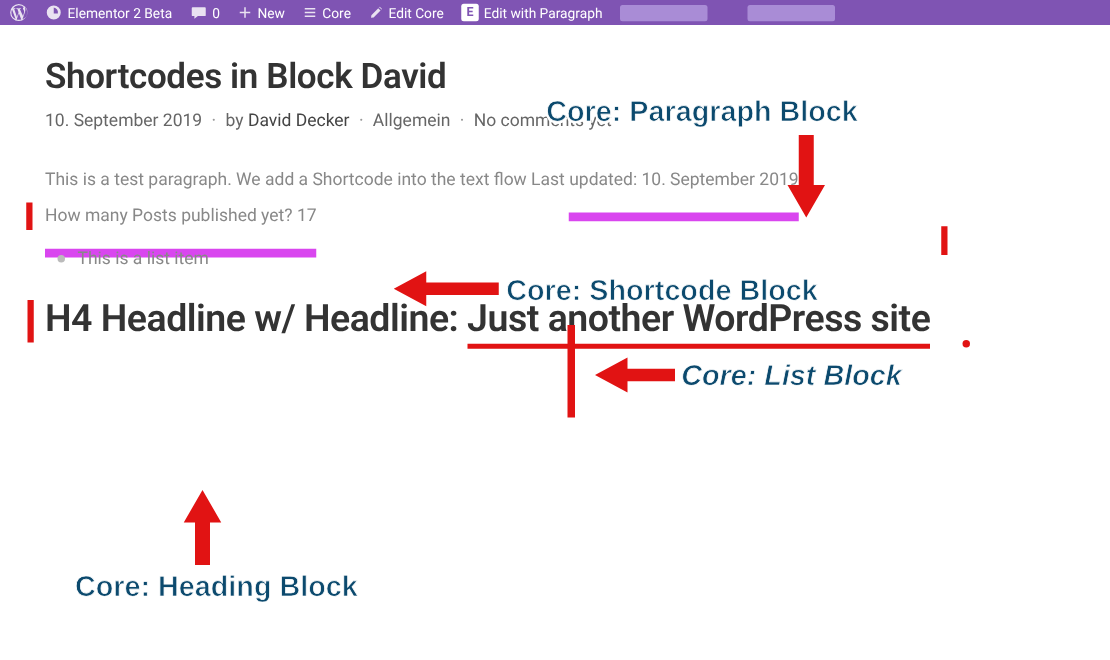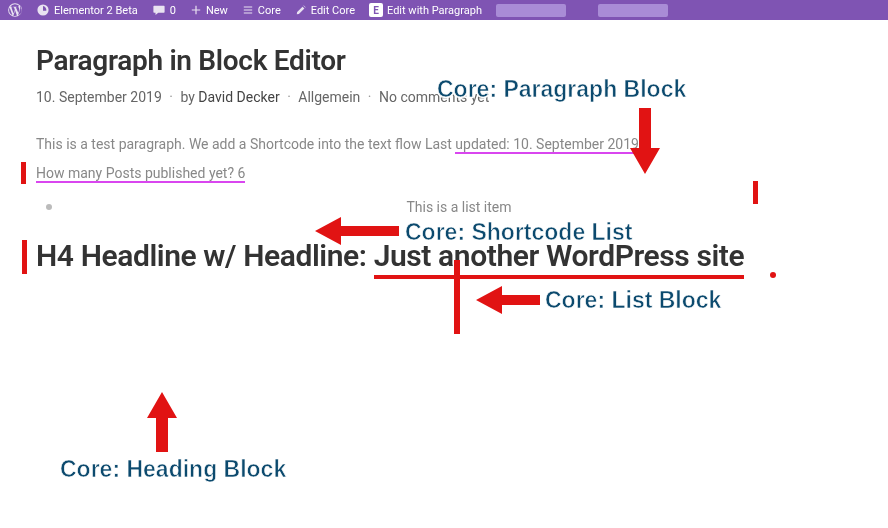--- a/index.html
+++ b/index.html
@@ -63,36 +63,35 @@
   }
   .meta .author { color: #444; }
   .meta .sep { color: #999; padding: 0 4px; }
 
   .para {
     font-size: 14px;
     color: #888;
     margin-bottom: 10px;
     line-height: 1.6;
   }
-  .red-ul     { border-bottom: 2px solid #d946ef; padding-bottom: 0; }
+  .red-ul     { border-bottom: 7px solid #d946ef; padding-bottom: 18px; }
   .red-ul-thk { border-bottom: 4px solid #e11313; padding-bottom: 2px; }
 
   .red-tick {
     position: absolute;
     width: 5px;
     background: #e11313;
   }
   .shortcode-line { position: relative; margin-bottom: 14px; font-size: 14px; color: #888; }
   .shortcode-line .red-tick { top: -3px; height: 22px; left: -15px; }
 
   ul.list {
     list-style: none;
     padding-left: 26px;
     margin-bottom: 18px;
-    text-align: center;
   }
   ul.list li {
     font-size: 14px;
     color: #888;
     line-height: 1.75;
     position: relative;
   }
   ul.list li::before {
     content: "";
     width: 6px; height: 6px;
@@ -122,21 +121,21 @@
     font-size: 23px;
     -webkit-text-stroke: 0.6px #fff;
     text-shadow:
       -1px -1px 0 #fff, 1px -1px 0 #fff,
       -1px  1px 0 #fff, 1px  1px 0 #fff;
     font-family: "Arial Black", Arial, sans-serif;
     white-space: nowrap;
   }
   .ann.a1 { left: 437px; top: 76px; }
   .ann.a2 { left: 405px; top: 219px; }
-  .ann.a3 { left: 545px; top: 287px; }
+  .ann.a3 { left: 545px; top: 287px; font-style: italic; }
   .ann.a4 { left: 60px; top: 456px; text-decoration: underline; }
 
   
   .arrow { position: absolute; }
   .arrow svg { display: block; overflow: visible; }
   .arrow path, .arrow polygon { fill: #e11313; }
   .arrow.ar1 { left: 630px; top: 108px; } 
   .arrow.ar2 { left: 315px; top: 217px; } 
   .arrow.ar3 { left: 476px; top: 286px; } 
   .arrow.ar4 { left: 147px; top: 392px; } 
@@ -203,59 +202,59 @@
   <span class="ab-item">
     <span class="ab-sq">E</span>
     <span>Edit with Paragraph</span>
   </span>
   <span class="ab-blank"></span>
   <span class="ab-spacer"></span>
   <span class="ab-blank"></span>
 </div>
 
 <div class="content">
-  <h1 class="title">Paragraph in Block Editor</h1>
+  <h1 class="title">Shortcodes in Block David</h1>
   <div class="meta">
     <span>10. September 2019</span>
     <span class="sep">·</span>
     <span>by</span>
     <span class="author">David Decker</span>
     <span class="sep">·</span>
     <span>Allgemein</span>
     <span class="sep">·</span>
     <span>No comments yet</span>
   </div>
 
   <p class="para">
     <span>This is a test paragraph. We add a Shortcode into the text flow Last </span><span class="red-ul">updated: 10. September 2019</span>
   </p>
 
   <div class="shortcode-line">
     <span class="red-tick"></span>
-    <span class="red-ul">How many Posts published yet? 6</span>
+    <span class="red-ul">How many Posts published yet? 17</span>
   </div>
 
   <ul class="list">
     <li>This is a list item</li>
   </ul>
 
   <div class="h4wrap">
     <span class="red-tick"></span>
     <h4 class="h4">
       <span>H4 Headline w/ Headline: </span><span class="red-ul-thk">Just another WordPress site</span>
     </h4>
   </div>
 </div>
 
 <span class="tick-para"></span>
 <span class="tick-list"></span>
 <span class="red-dot"></span>
 
 <div class="ann a1">Core: Paragraph Block</div>
-<div class="ann a2">Core: Shortcode List</div>
+<div class="ann a2">Core: Shortcode Block</div>
 <div class="ann a3">Core: List Block</div>
 <div class="ann a4">Core: Heading Block</div>
 
 <div class="arrow ar1">
   <svg width="30" height="66">
       <path d="M9 0 h12 v40 h9 L15 66 0 40 h9 z"></path>
     </svg>
 </div>
 <div class="arrow ar2">
   <svg width="84" height="28">

